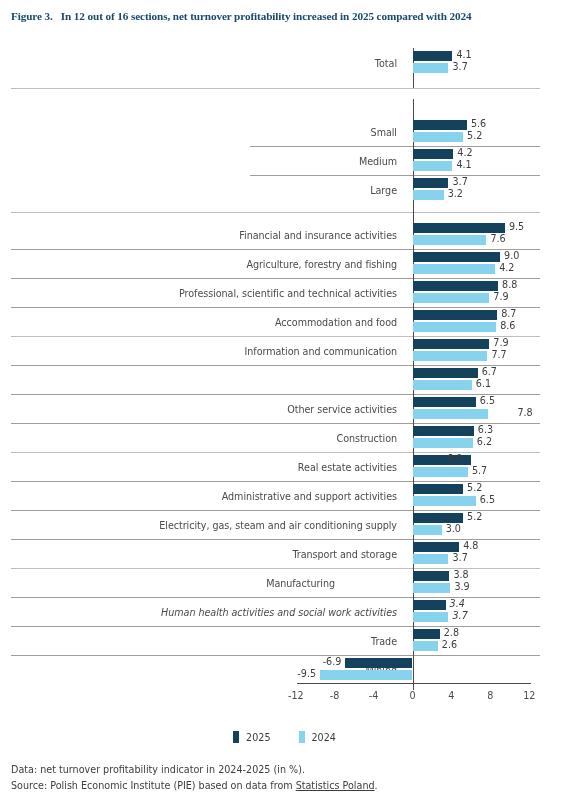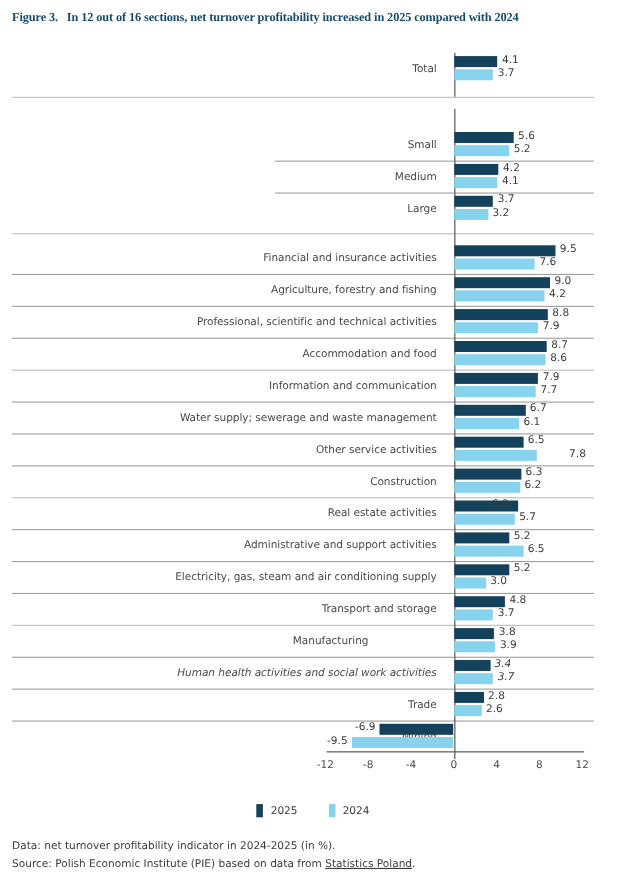--- a/index.html
+++ b/index.html
@@ -150,21 +150,20 @@
         <div class="vlabel v2024" style="left: 500.171px;">8.6</div>
       </div>
       <div class="row" style="position: absolute; left: 0px; top: 288px; width: 569px;">
         <div class="rowlabel">Information and communication</div>
         <div class="bar y2025" style="background: rgb(20, 66, 92); width: 76.8604px; left: 412.5px;"></div>
         <div class="vlabel v2025" style="left: 493.36px;">7.9</div>
         <div class="bar y2024" style="background: rgb(135, 211, 238); width: 74.9146px; left: 412.5px;"></div>
         <div class="vlabel v2024" style="left: 491.415px;">7.7</div>
       </div>
       <div class="row" style="position: absolute; left: 0px; top: 317px; width: 569px;">
-        <div class="rowlabel">Water supply; sewerage and waste management</div>
         <div class="bar y2025" style="background: rgb(20, 66, 92); width: 65.1854px; left: 412.5px;"></div>
         <div class="vlabel v2025" style="left: 481.685px;">6.7</div>
         <div class="bar y2024" style="background: rgb(135, 211, 238); width: 59.3479px; left: 412.5px;"></div>
         <div class="vlabel v2024" style="left: 475.848px;">6.1</div>
       </div>
       <div class="row" style="position: absolute; left: 0px; top: 346px; width: 569px;">
         <div class="rowlabel">Other service activities</div>
         <div class="bar y2025" style="background: rgb(20, 66, 92); width: 63.2396px; left: 412.5px;"></div>
         <div class="vlabel v2025" style="left: 479.74px;">6.5</div>
         <div class="bar y2024" style="background: rgb(135, 211, 238); width: 75.8875px; left: 412.5px;"></div>

